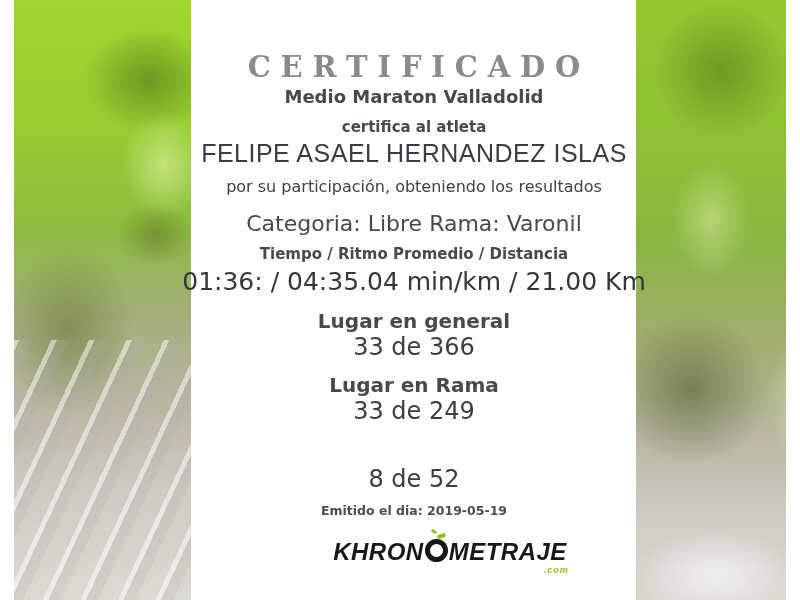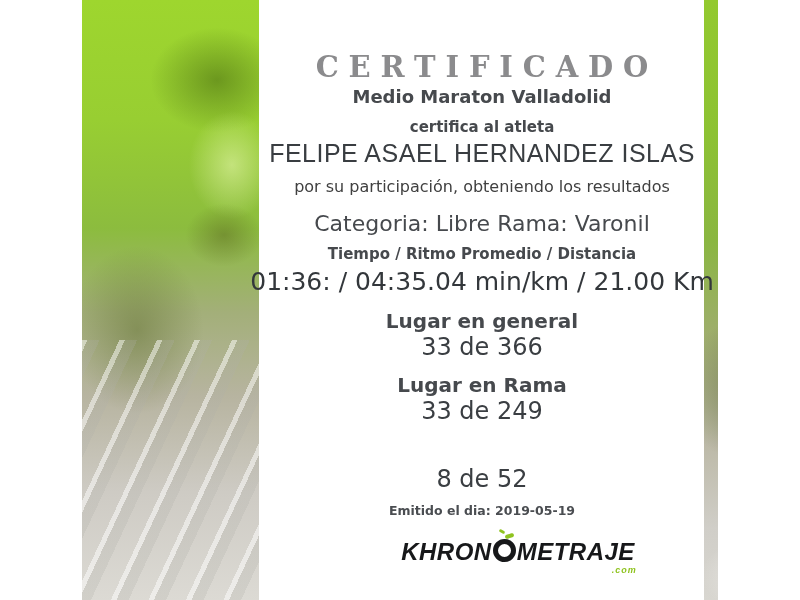--- a/index.html
+++ b/index.html
@@ -1,21 +1,21 @@
 <!DOCTYPE html>
 <html><head>
 <meta charset="utf-8">
 <style>
   * { margin: 0; padding: 0; box-sizing: border-box; }
   html, body { background: #ffffff; }
   body { font-family: "DejaVu Sans", sans-serif; }
 
   .canvas {
     position: relative;
-    width: 636px;
+    width: 772px;
     height: 600px;
     margin: 0 auto;
     background: #ffffff;
     overflow: hidden;
   }
 
   
   .photo {
     position: absolute;
     top: 0;

